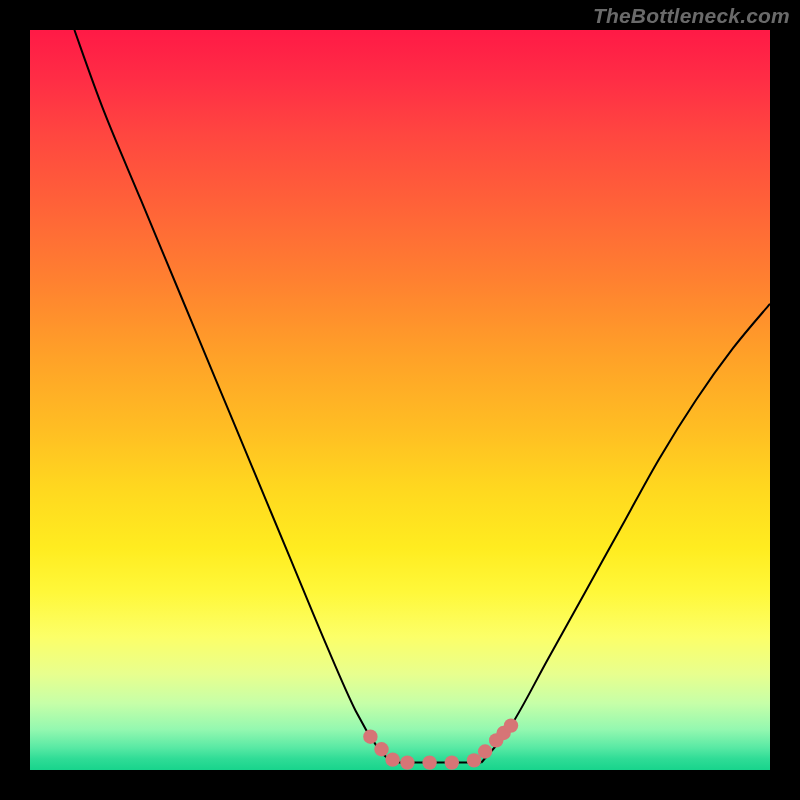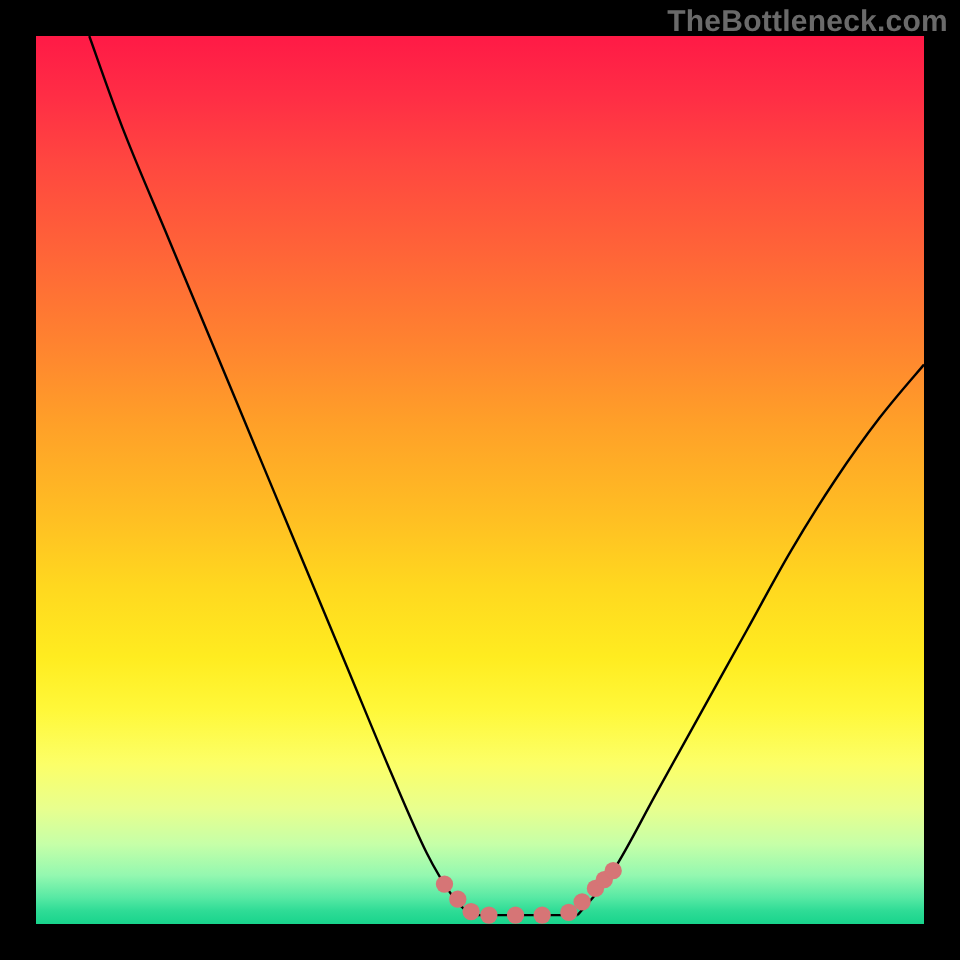--- a/index.html
+++ b/index.html
@@ -15,24 +15,25 @@
     position: relative;
     width: 800px;
     height: 800px;
     background: #000;
   }
   .watermark {
     position: absolute;
     top: 4px;
     right: 10px;
     color: #6a6a6a;
-    font-size: 25px;
+    font-size: 21px;
     font-weight: 600;
     letter-spacing: 0.2px;
     z-index: 50;
+    font-style: italic;
   }
   .plot-area {
     position: absolute;
     left: 30px;
     top: 30px;
     width: 740px;
     height: 740px;
     overflow: hidden;
   }
   .gradient {

